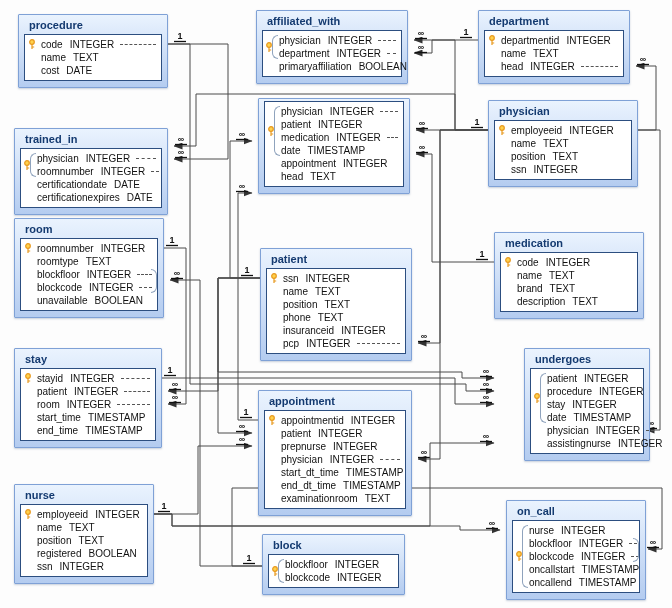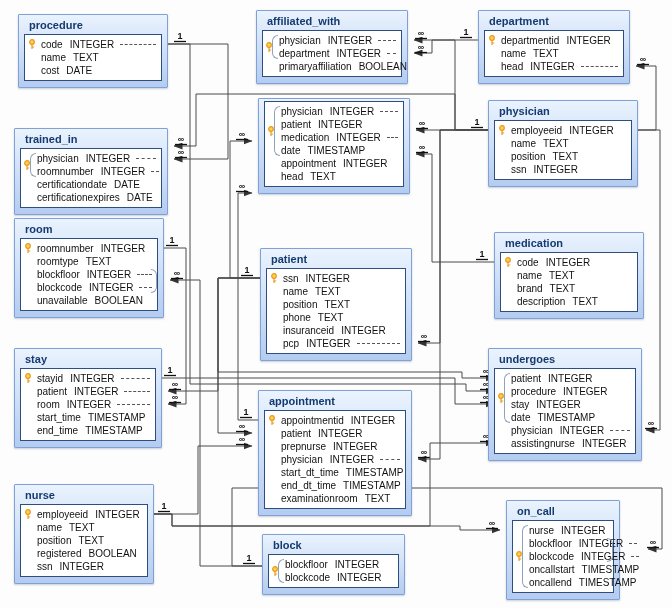--- a/index.html
+++ b/index.html
@@ -484,21 +484,21 @@
           <div class="field">
       <span class="fname">description</span>
       <span class="ftype">TEXT</span>
       </div>
           <span class="keyicon" style="left:2px;top:4px"><svg width="10" height="11" viewBox="0 0 10 11">
   <circle cx="5" cy="3" r="2.3" fill="#ffd24d" stroke="#e8981c" stroke-width="1.2"></circle>
   <path d="M5 5.2 V10 M5 8 h2.2" stroke="#e8981c" stroke-width="1.2" fill="none"></path>
             </svg></span>
         </div>
       </div>
-      <div class="entity" style="left:488px;top:348px;width:154px">
+      <div class="entity" style="left:524px;top:348px;width:126px">
     <div class="entity-title">undergoes</div>
     <div class="entity-body">
           <div class="field">
       <span class="fname">patient</span>
       <span class="ftype">INTEGER</span>
       </div>
           <div class="field">
       <span class="fname">procedure</span>
       <span class="ftype">INTEGER</span>
       </div>
@@ -519,21 +519,21 @@
       <span class="fname">assistingnurse</span>
       <span class="ftype">INTEGER</span>
       </div>
           <div class="kbrace" style="top:4px;height:48px"></div>
           <span class="keyicon" style="left:1px;top:23.5px"><svg width="10" height="11" viewBox="0 0 10 11">
   <circle cx="5" cy="3" r="2.3" fill="#ffd24d" stroke="#e8981c" stroke-width="1.2"></circle>
   <path d="M5 5.2 V10 M5 8 h2.2" stroke="#e8981c" stroke-width="1.2" fill="none"></path>
             </svg></span>
         </div>
       </div>
-      <div class="entity" style="left:506px;top:500px;width:114px">
+      <div class="entity" style="left:506px;top:500px;width:140px">
     <div class="entity-title">on_call</div>
     <div class="entity-body">
           <div class="field">
       <span class="fname">nurse</span>
       <span class="ftype">INTEGER</span>
       </div>
           <div class="field">
       <span class="fname">blockfloor</span>
       <span class="ftype">INTEGER</span>
       <span class="dashes"></span>

